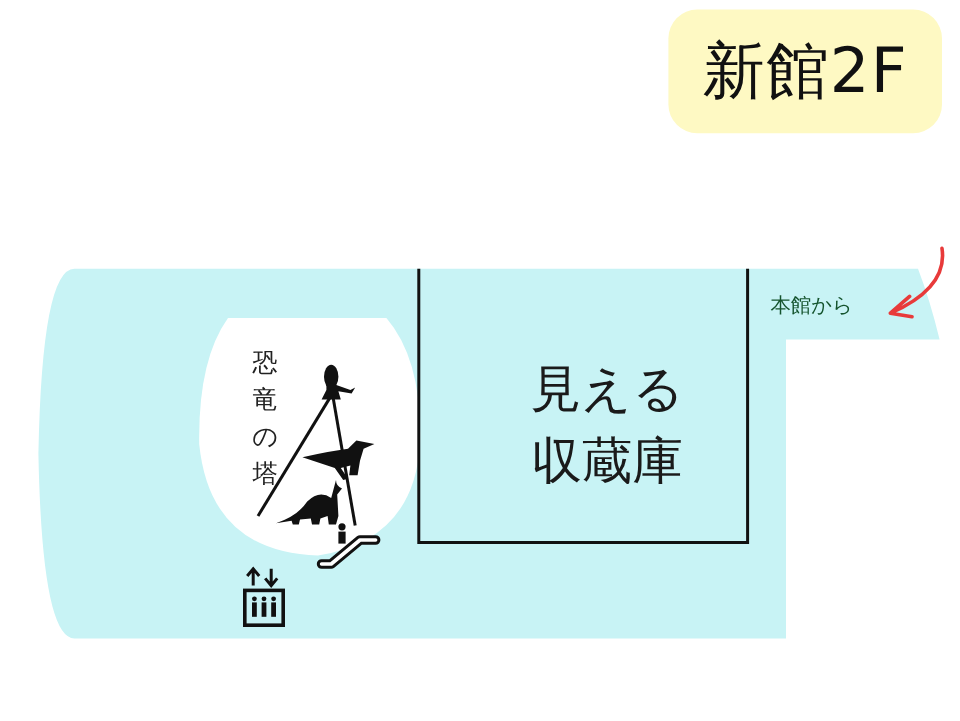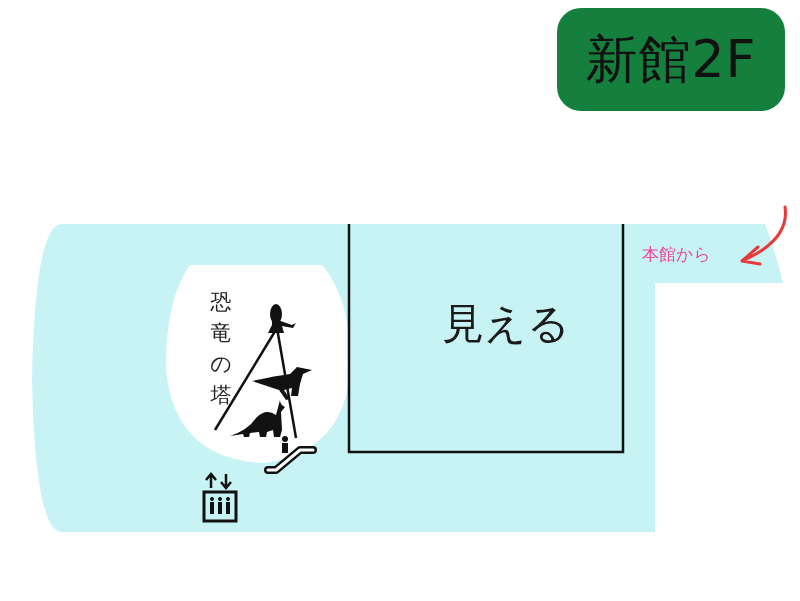--- a/index.html
+++ b/index.html
@@ -1,22 +1,22 @@
 <!DOCTYPE html>
 <html><head>
 <meta charset="utf-8">
 <style>
   html, body { margin: 0; padding: 0; }
   body { width: 800px; height: 601px; background: #ffffff; position: relative; overflow: hidden;
          font-family: "DejaVu Sans", "Liberation Sans", sans-serif; }
   .floor-badge { position: absolute; left: 557px; top: 8px; width: 228px; height: 103px;
-                 background: #15803d; border-radius: 24px; display: flex; align-items: center;
+                 background: #fef9c3; border-radius: 24px; display: flex; align-items: center;
                  justify-content: center; font-size: 52px; color: #111; letter-spacing: 1px; }
   svg.map { position: absolute; left: 0; top: 0; }
-  .label { position: absolute; color: #ec4899; text-align: center; }
+  .label { position: absolute; color: #14532d; text-align: center; }
   .from-main { left: 642px; top: 243px; font-size: 17px; }
   .storage { left: 350px; top: 294px; width: 272px; text-align: center; font-size: 42px; line-height: 60px; color: #1a1a1a; padding-left: 20px; }
   .tower { left: 209px; top: 287px; width: 24px; font-size: 21px; line-height: 31px; text-align: center; color: #222; }
 </style>
 </head>
 <body>
 
 <div class="floor-badge">
   <span>新館2F</span>
 </div>
@@ -67,14 +67,15 @@
         <rect x="226" y="502" width="4" height="12"></rect>
     </g>
   </g>
 
   <path d="M785 207 Q790 240 742 261 M742 261 L758 247 M742 261 L760 264" fill="none" stroke="#e83a3a" stroke-width="3" stroke-linecap="round"></path>
 </svg>
 
 <div class="label from-main">本館から</div>
 <div class="label storage">
   <div>見える</div>
+  <div>収蔵庫</div>
 </div>
 <div class="label tower">恐竜の塔</div>
 
 </body></html>

